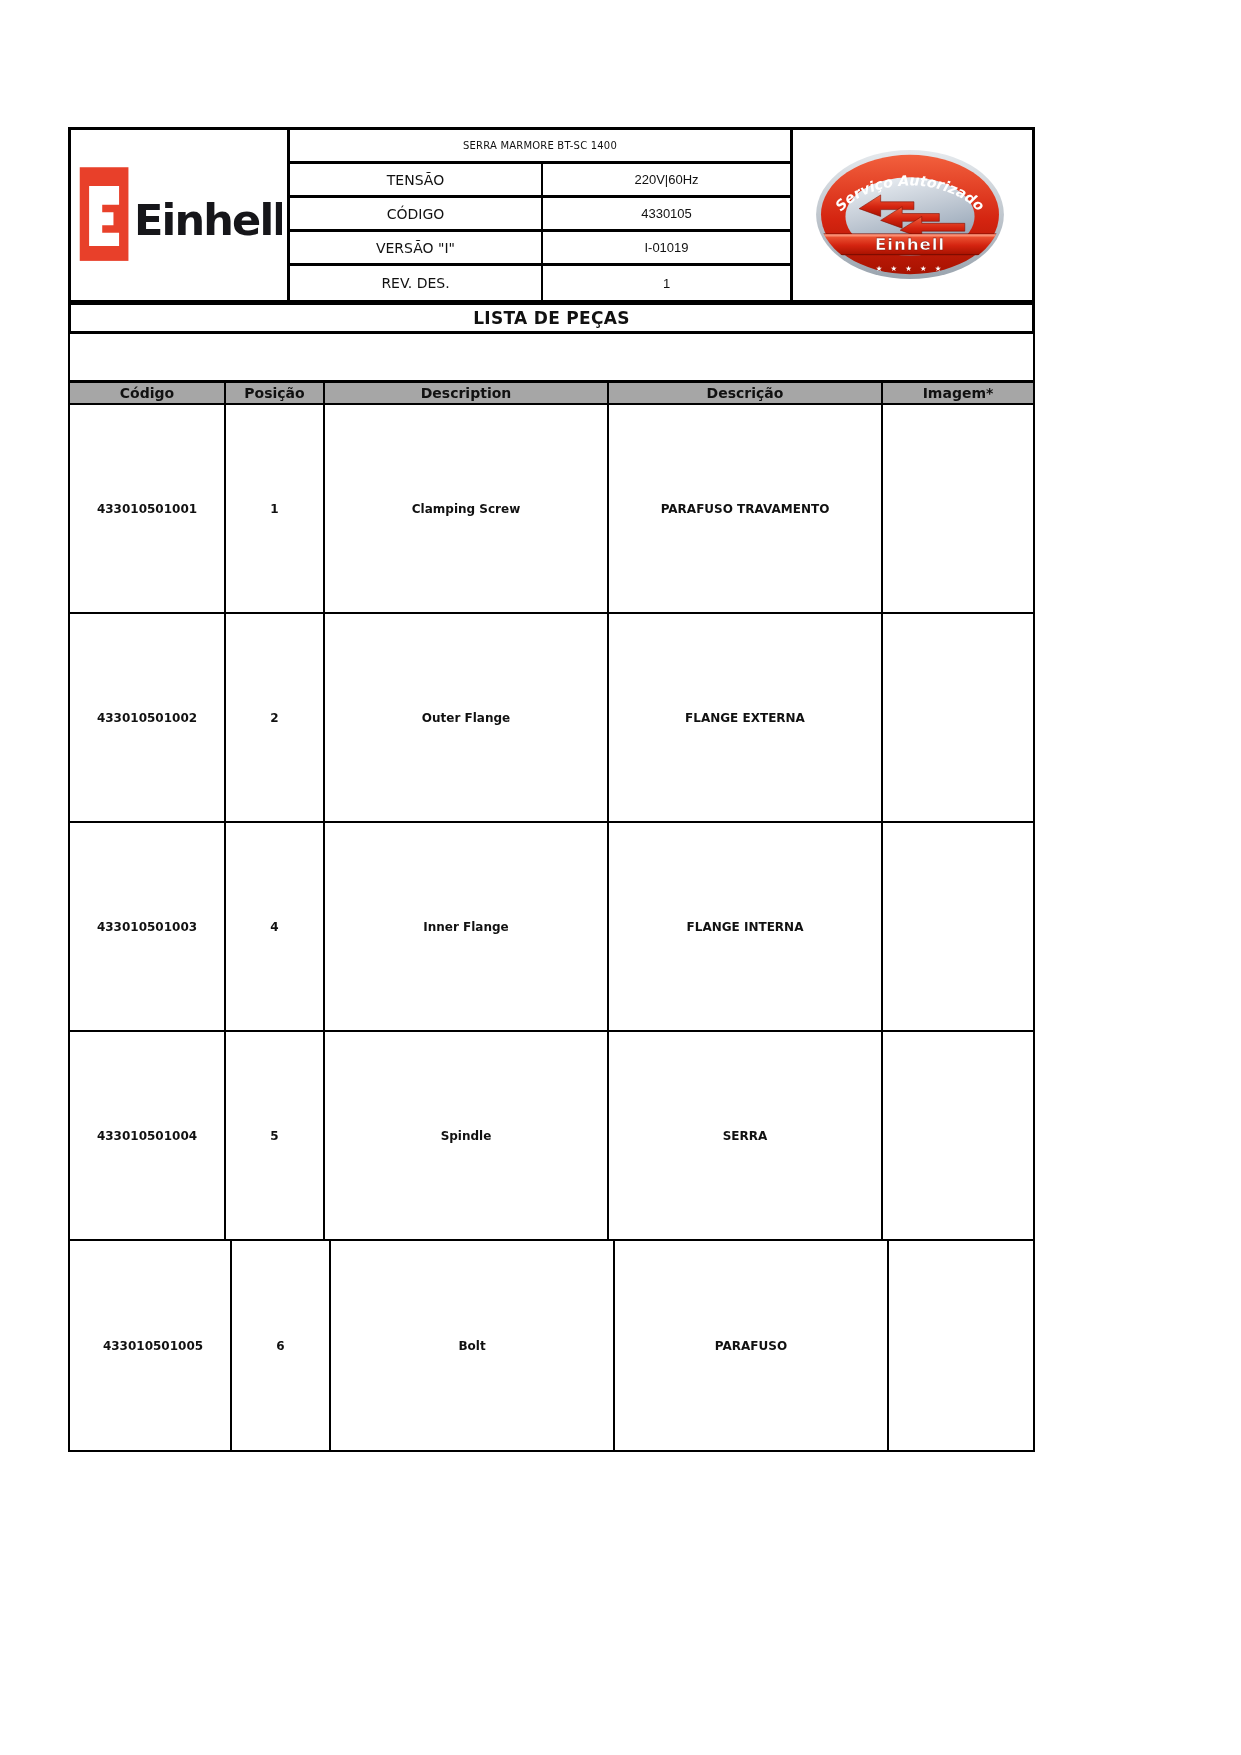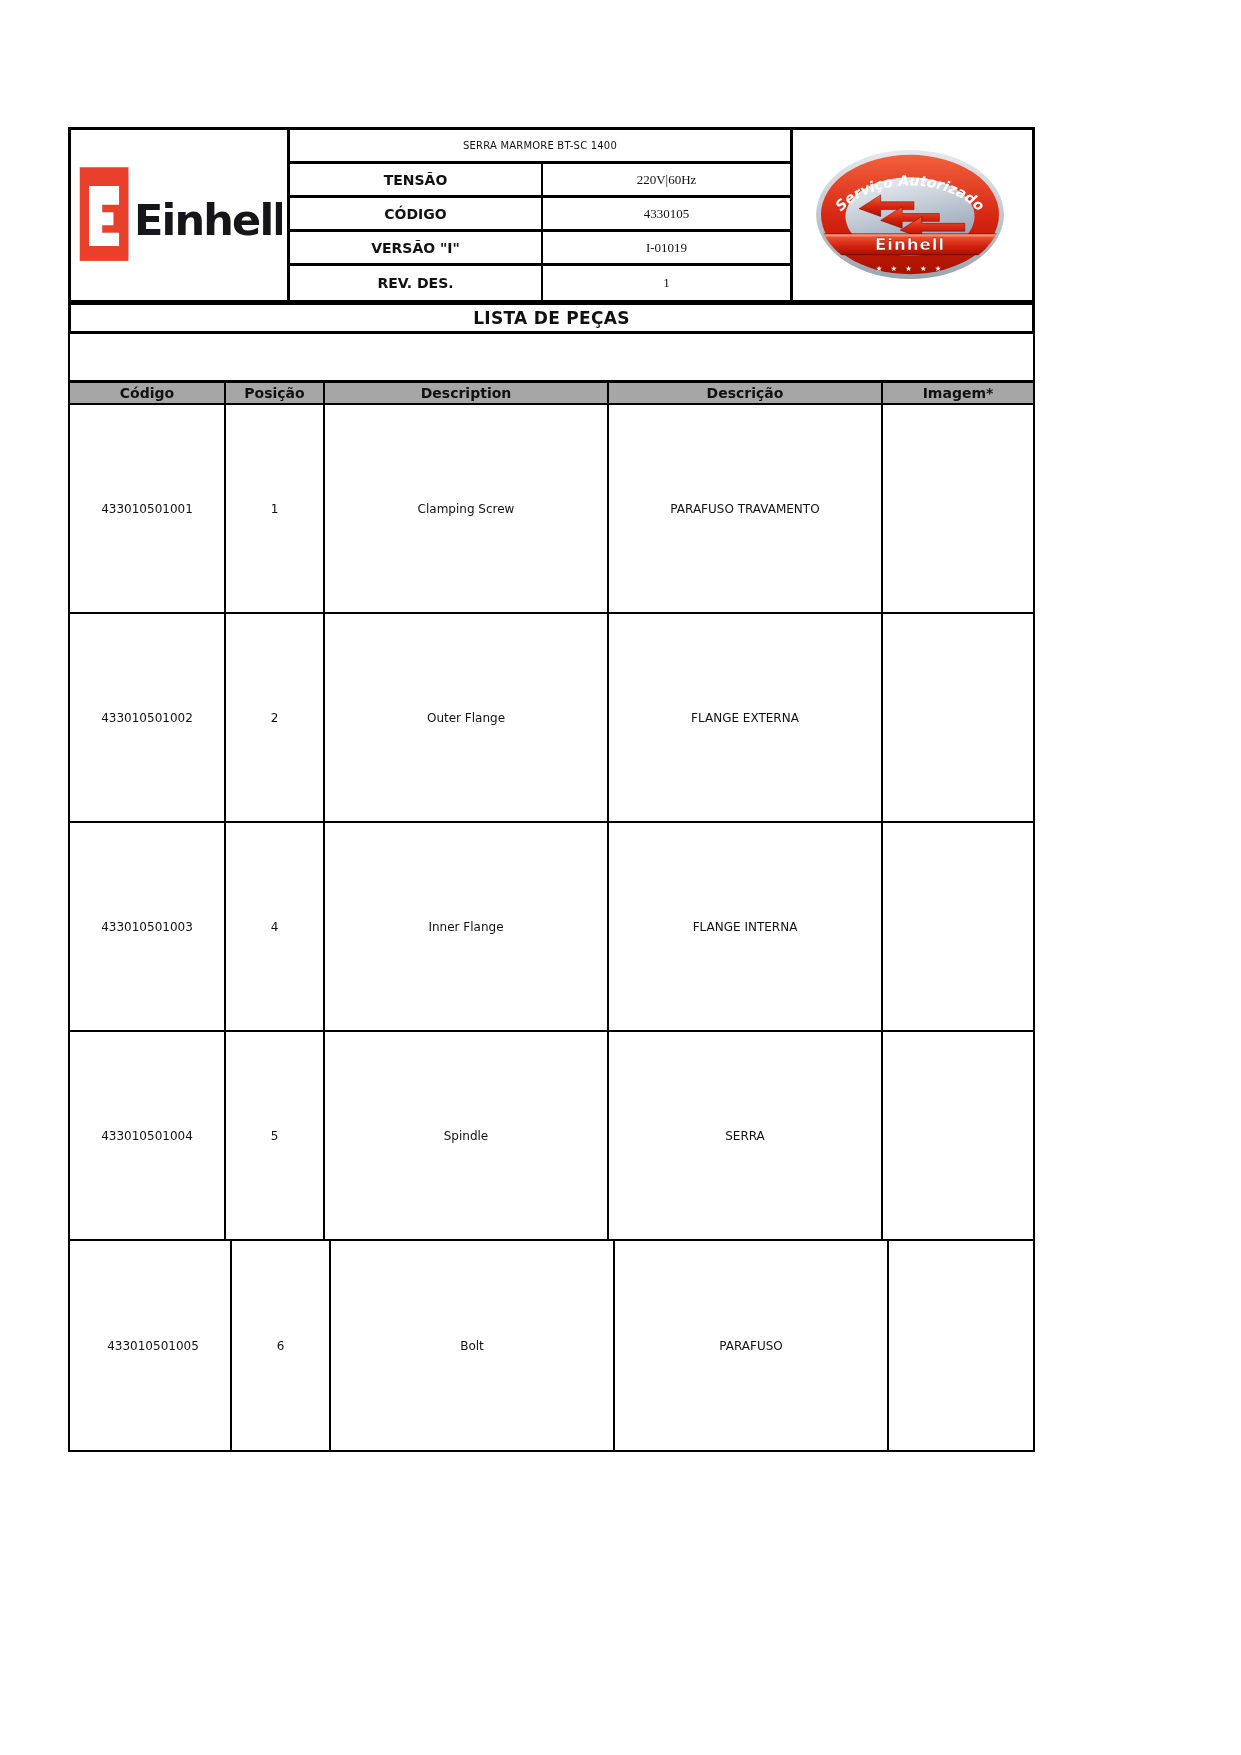--- a/index.html
+++ b/index.html
@@ -35,27 +35,27 @@
   .title-cell {
     grid-column:2/4; grid-row:1;
     border-bottom:3px solid #000;
     display:flex; align-items:center; justify-content:center;
     font-size:10px; letter-spacing:.2px;
   }
   .label-cell {
     grid-column:2;
     border-right:2px solid #000; border-bottom:3px solid #000;
     display:flex; align-items:center; justify-content:center;
-    font-weight:bold; font-size:14px;
+    font-weight:normal; font-size:14px;
   }
   .value-cell {
     grid-column:3;
     border-bottom:3px solid #000;
     display:flex; align-items:center; justify-content:center;
-    font-size:13px; font-family:Liberation Serif, serif;
+    font-size:13px; font-family:Liberation Sans, sans-serif;
   }
   .row5 { border-bottom:none !important;text-align:right; }
 
   
   .lista-band {
     border:3px solid #000; border-top:2px solid #000;
     height:31px;
     display:flex; align-items:center; justify-content:center;
     font-weight:bold; font-size:17px; letter-spacing:.3px;
   }
@@ -83,20 +83,21 @@
   }
   .col-head > div:last-child { border-right:none;border-radius:8px; }
   .t-row { height:209px; border-bottom:2px solid #000; }
   .t-row:last-child { border-bottom:none;padding-left:6px; }
   .t-row > div {
     display:flex; align-items:center; justify-content:center;
     text-align:center;
     font-size:12px;
     border-right:2px solid #000;
     padding:0 6px;
+    font-weight:bold;
   }
   .t-row > div:last-child { border-right:none; }
 </style>
 </head>
 <body>
 
 <div class="doc">
 
   <div class="header-grid">
 

